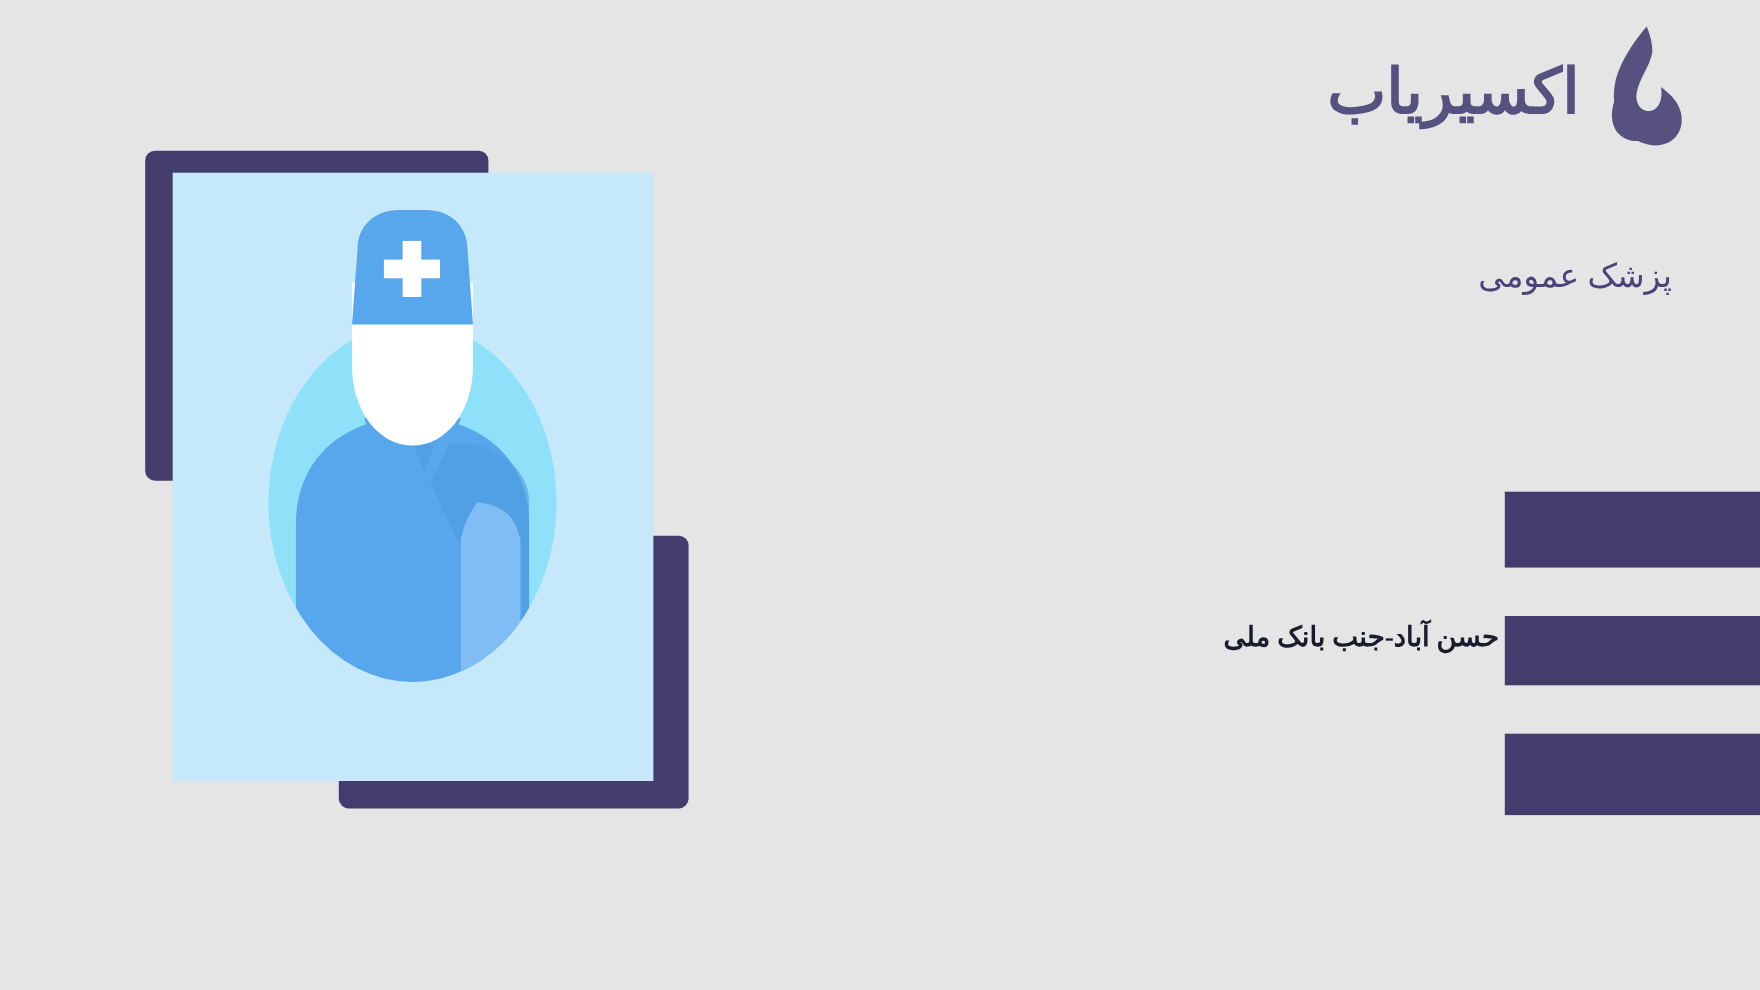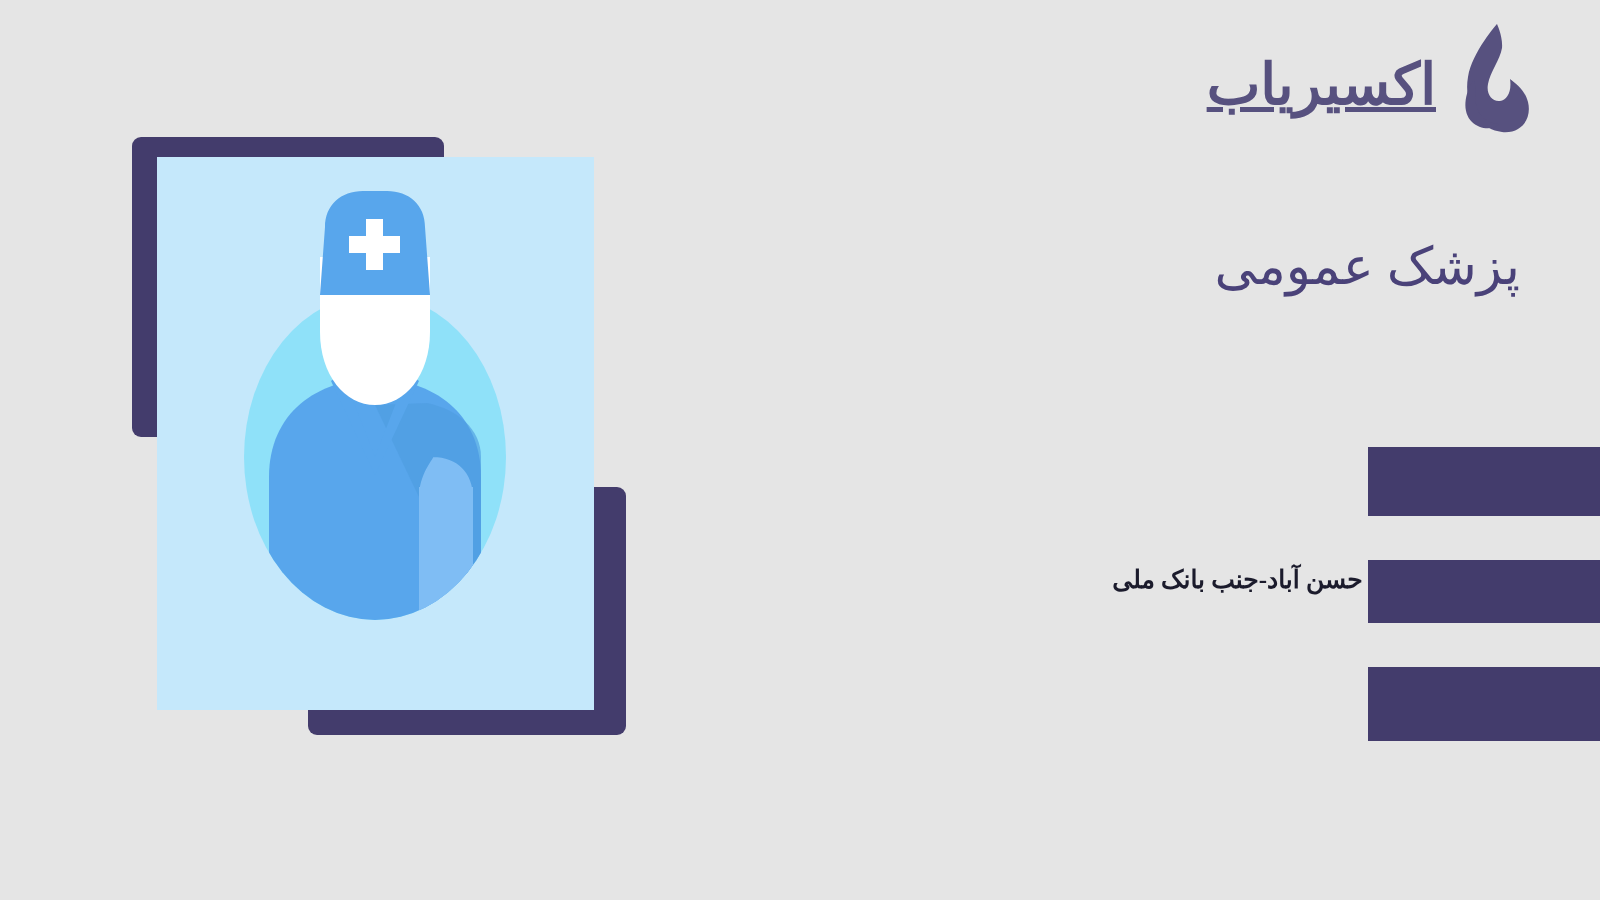--- a/index.html
+++ b/index.html
@@ -38,21 +38,20 @@
   }
   #brand-word {
     font-family: "Liberation Serif", "DejaVu Serif", serif;
     font-size: 57px;
     font-weight: 700;
     color: #57517f;
     letter-spacing: 0px;
     line-height: 1;
     white-space: nowrap;
     transform: translateY(6px);
-    text-decoration: underline;
   }
 
   
   #illustration {
     position: absolute;
     left: 0px;
     top: 0px;
     width: 700px;
     height: 900px;
   }
@@ -103,21 +102,21 @@
     font-family: "Liberation Serif", "DejaVu Serif", serif;
     font-size: 62px;
     font-weight: 700;
     color: #3b3566;
     line-height: 1.25;
     margin: 0;
     white-space: nowrap;
   }
   #doctor-specialty {
     font-family: "Liberation Serif", "DejaVu Serif", serif;
-    font-size: 52px;
+    font-size: 30px;
     font-weight: 400;
     color: #4a4279;
     line-height: 1.35;
     margin: 18px 0 0 0;
     white-space: nowrap;
   }
   #doctor-address {
     position: absolute;
     right: 80px;
     top: 562px;

